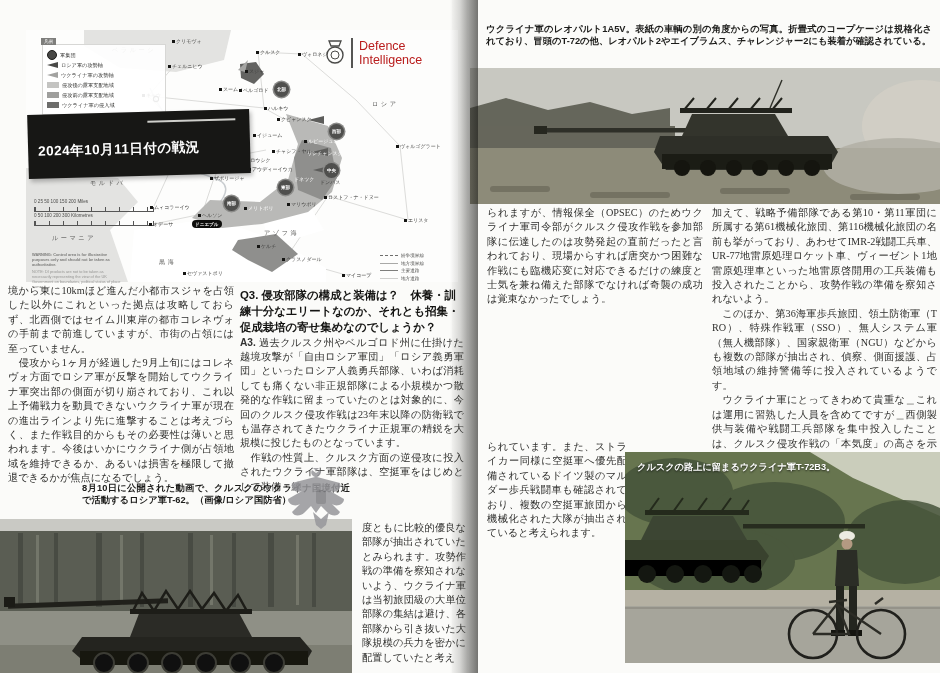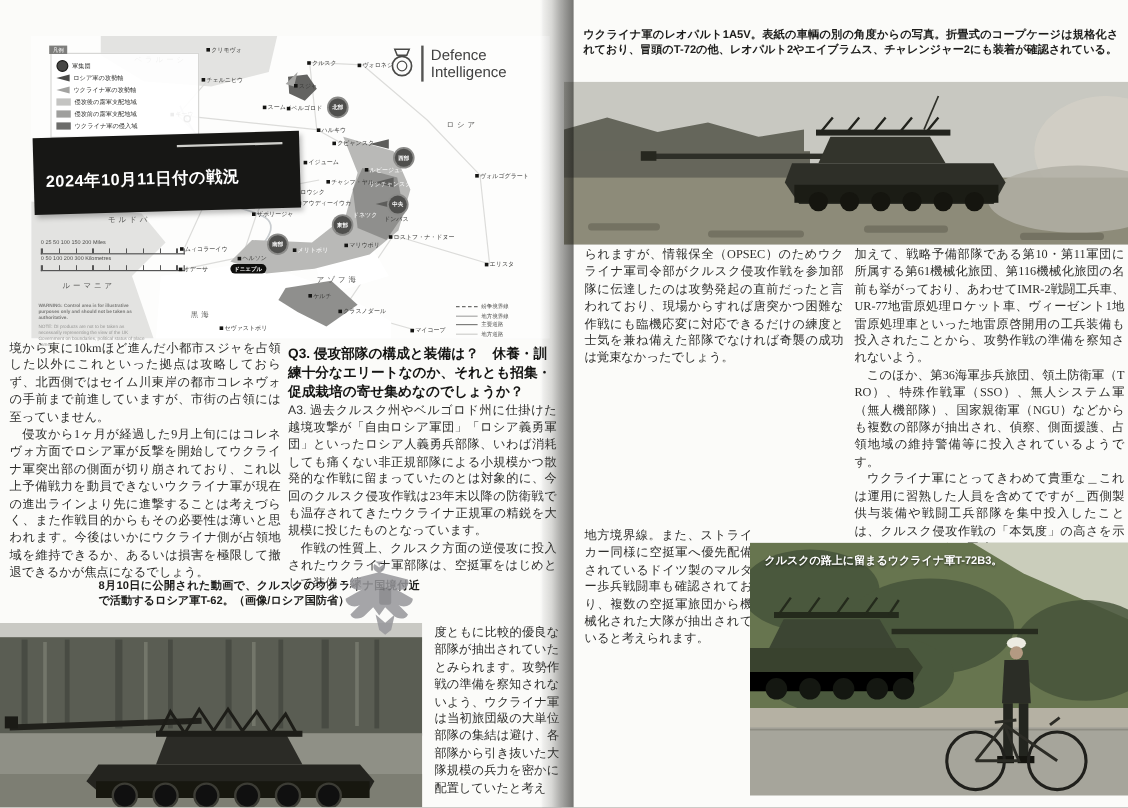--- a/index.html
+++ b/index.html
@@ -43,27 +43,27 @@
   #map-warning b{color:#7c7c7a;}
   #road-legend{position:absolute;left:354px;top:222px;width:70px;z-index:3;}
   .rl-row{display:flex;align-items:center;height:7.5px;font:4.6px "Liberation Sans",sans-serif;color:#4e4e4c;}
   .rl-sw{width:18px;height:0;margin-right:3px;flex:0 0 auto;}
   .rl-dashed{border-top:1px dashed #6e6e6c;}
   .rl-thin{border-top:1px solid #a9a9a7;}
   .rl-solid{border-top:1.6px solid #7e7e7c;}
   .rl-faint{border-top:1px solid #cfcfcd;}
   #di-logo{position:absolute;left:298px;top:8px;display:flex;align-items:center;z-index:4;}
   #di-logo .bar{width:2px;height:30px;background:#55555३;background:#555553;margin:0 6px 0 5px;}
-  #di-logo .txt{font:500 12.5px/14px "Liberation Sans",sans-serif;color:#404040;}
+  #di-logo .txt{font:500 12.5px/14px "Liberation Sans",sans-serif;color:#b91c1c;}
   
   .col{position:absolute;text-align:justify;word-break:break-all;font-size:10.2px;line-height:14.4px;z-index:2;}
   .col p{margin:0;}
   .qhead{font-family:"Liberation Sans",sans-serif;font-weight:bold;font-size:11.4px;line-height:16.2px;color:#141412;
      text-align:left;word-break:break-all;margin:0 0 6px;}
-  .alabel{font-family:"Liberation Sans",sans-serif;font-weight:normal;color:#333;}
+  .alabel{font-family:"Liberation Sans",sans-serif;font-weight:bold;color:#333;}
   .caption{position:absolute;font:bold 9.3px/11.6px "Liberation Sans",sans-serif;color:#1c1c1a;text-align:justify;word-break:break-all;z-index:3;}
   .photo{position:absolute;overflow:hidden;z-index:2;}
   .photo svg{display:block;}
   #photo3-caption{position:absolute;left:12px;top:9px;color:#fff;font:bold 9.2px "Liberation Sans",sans-serif;
      text-shadow:0 1px 2px rgba(0,0,0,.7);z-index:3;white-space:nowrap;}
   #eagle{position:absolute;left:283px;top:462px;z-index:4;opacity:.85;}
 </style>
 </head>
 <body>
 
@@ -342,21 +342,21 @@
           <rect x="250" y="120" width="70" height="6" rx="3"></rect>
             <rect x="380" y="126" width="70" height="6" rx="3"></rect>
         </g>
       </svg>
     </div>
 
     <div class="col" style="left:19px;top:206px;width:216px;">
         <p>られますが、情報保全（OPSEC）のためウクライナ軍司令部がクルスク侵攻作戦を参加部隊に伝達したのは攻勢発起の直前だったと言われており、現場からすれば唐突かつ困難な作戦にも臨機応変に対応できるだけの練度と士気を兼ね備えた部隊でなければ奇襲の成功は覚束なかったでしょう。</p>
       </div>
     <div class="col" style="left:19px;top:440px;width:140px;">
-        <p>地方境界線。また、ストライカー同様に空挺軍へ優先配備されているドイツ製のマルダー歩兵戦闘車も確認されており、複数の空挺軍旅団から機械化された大隊が抽出されていると考えられます。</p>
+        <p>られています。また、ストライカー同様に空挺軍へ優先配備されているドイツ製のマルダー歩兵戦闘車も確認されており、複数の空挺軍旅団から機械化された大隊が抽出されていると考えられます。</p>
       </div>
 
     <div class="col" style="left:244px;top:206px;width:225px;">
         <p>加えて、戦略予備部隊である第10・第11軍団に所属する第61機械化旅団、第116機械化旅団の名前も挙がっており、あわせてIMR-2戦闘工兵車、UR-77地雷原処理ロケット車、ヴィーゼント1地雷原処理車といった地雷原啓開用の工兵装備も投入されたことから、攻勢作戦の準備を察知されないよう。</p>
         <p>　このほか、第36海軍歩兵旅団、領土防衛軍（TRO）、特殊作戦軍（SSO）、無人システム軍（無人機部隊）、国家親衛軍（NGU）などからも複数の部隊が抽出され、偵察、側面援護、占領地域の維持警備等に投入されているようです。</p>
         <p>　ウクライナ軍にとってきわめて貴重な＿これは運用に習熟した人員を含めてですが＿西側製供与装備や戦闘工兵部隊を集中投入したことは、クルスク侵攻作戦の「本気度」の高さを示しているでしょう。同時に、</p>
       </div>
 
     <div class="photo" style="left:157px;top:452px;width:315px;height:211px;">
       <svg width="315" height="221" viewBox="0 0 315 221">

